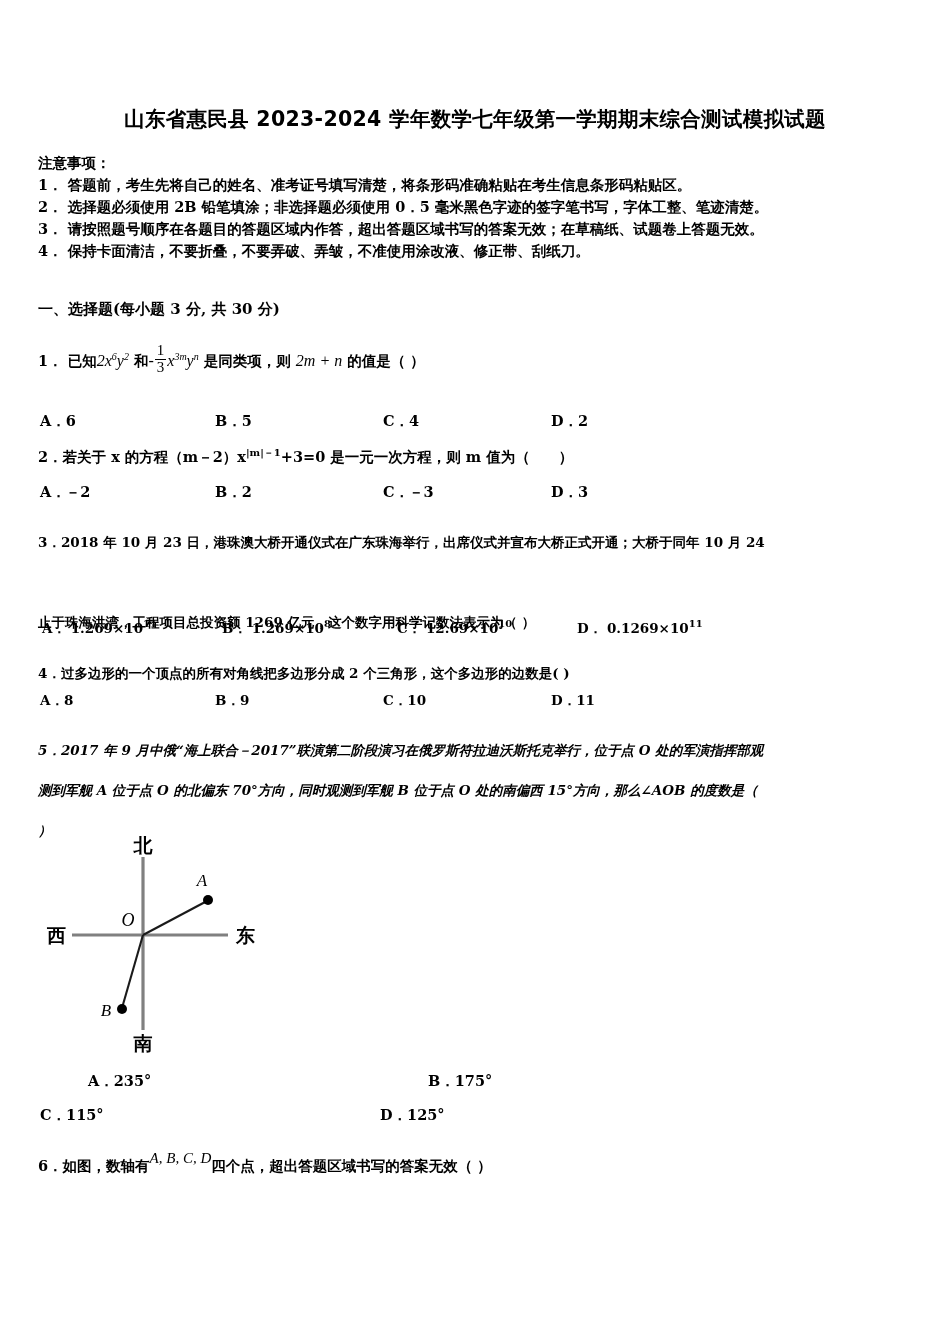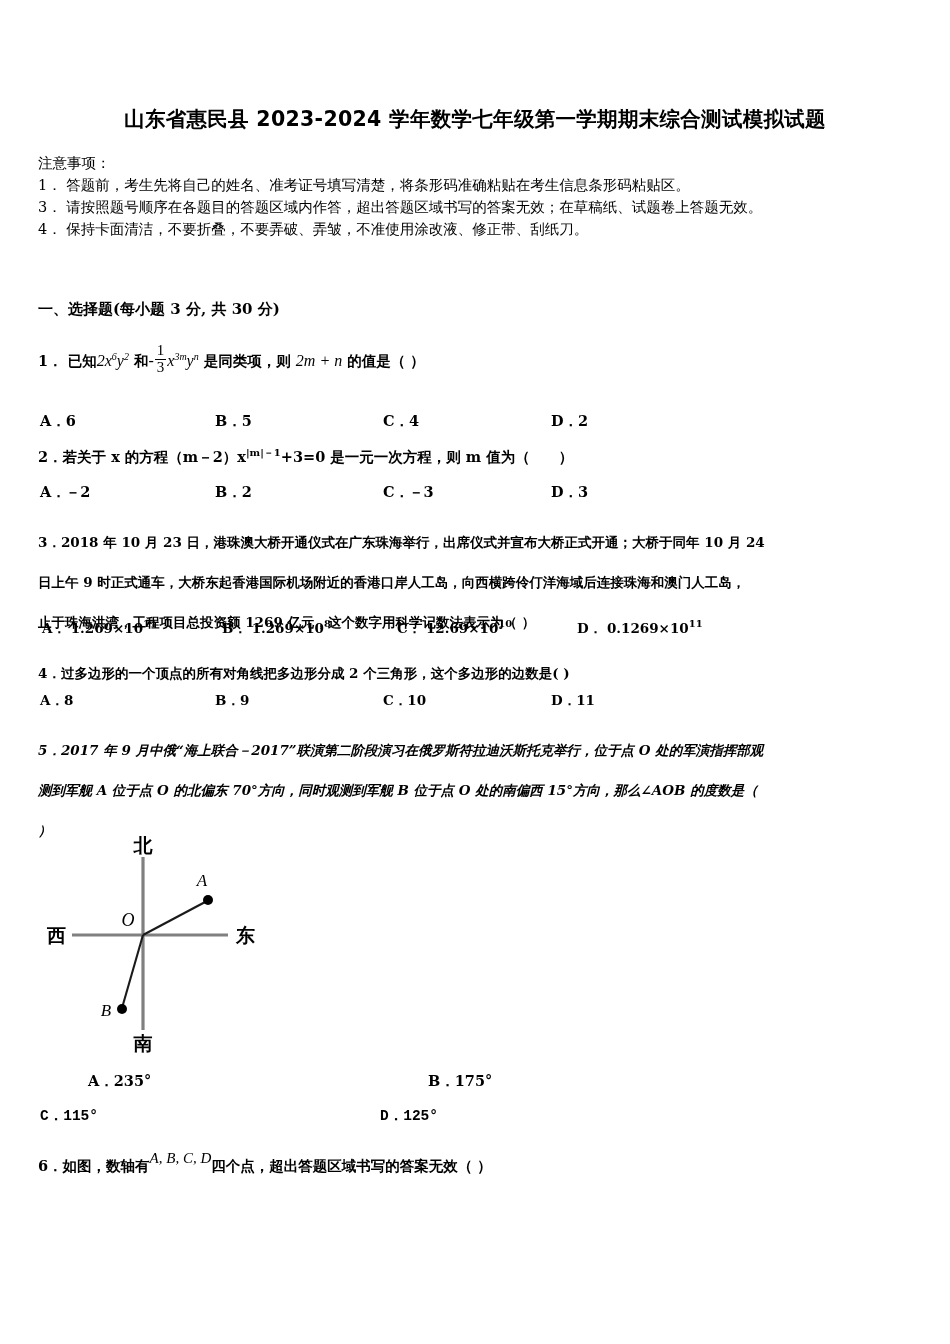--- a/index.html
+++ b/index.html
@@ -37,21 +37,21 @@
     white-space: nowrap;
   }
 
   
   .notice {
     position: absolute;
     left: 38px;
     top: 152px;
     width: 880px;
     font-family: "DejaVu Serif", "Liberation Serif", serif;
-    font-weight: normal;
+    font-weight: bold;
     font-size: 14.5px;
     line-height: 22px;
   }
   .notice-head { display: block; }
   .notice-line { display: block; white-space: nowrap; }
   .notice-line .num { display: inline-block; }
 
   
   .section-head {
     position: absolute;
@@ -132,20 +132,24 @@
 
 <div class="page">
 
   <div class="doc-title">山东省惠民县 2023-2024 学年数学七年级第一学期期末综合测试模拟试题</div>
 
   <div class="notice">
     <span class="notice-head">注意事项：</span>
     <span class="notice-line">
       <span class="num">1．</span>
       <span>答题前，考生先将自己的姓名、准考证号填写清楚，将条形码准确粘贴在考生信息条形码粘贴区。</span>
+    </span>
+    <span class="notice-line">
+      <span class="num">2．</span>
+      <span>选择题必须使用 2B 铅笔填涂；非选择题必须使用 0．5 毫米黑色字迹的签字笔书写，字体工整、笔迹清楚。</span>
     </span>
     <span class="notice-line">
       <span class="num">3．</span>
       <span>请按照题号顺序在各题目的答题区域内作答，超出答题区域书写的答案无效；在草稿纸、试题卷上答题无效。</span>
     </span>
     <span class="notice-line">
       <span class="num">4．</span>
       <span>保持卡面清洁，不要折叠，不要弄破、弄皱，不准使用涂改液、修正带、刮纸刀。</span>
     </span>
   </div>
@@ -168,21 +172,21 @@
   <div class="q" style="left:38px; top:440px; width:880px; line-height:26px;">
     <span>2．</span><span>若关于 x 的方程（m－2）x</span><sup class="expn">|m|－1</sup><span>+3=0 是一元一次方程，则 m 值为（　　）</span>
   </div>
 
   <div class="opts" style="left:40px; top:483px;">
     <span class="op" style="width:175px;"><span>A．</span><span>－2</span></span><span class="op" style="width:168px;"><span>B．</span><span>2</span></span><span class="op" style="width:168px;"><span>C．</span><span>－3</span></span><span class="op"><span>D．</span><span>3</span></span>
   </div>
 
   <div class="q q-sm" style="left:38px; top:522px; width:890px; line-height:40px;">
     <span class="nowrap"><span>3．</span><span>2018 年 10 月 23 日，港珠澳大桥开通仪式在广东珠海举行，出席仪式并宣布大桥正式开通；大桥于同年 10 月 24</span></span><br>
-    <span class="nowrap">日上午 9 时正式通车，大桥东起香港国际机场附近的香港口岸人工岛，向西横跨伶仃洋海域后连接珠海和澳门人工岛，</span><br>
+    <br>
     <span class="nowrap">止于珠海洪湾，工程项目总投资额 1269 亿元，这个数字用科学记数法表示为（ ）</span>
   </div>
 
   <div class="opts" style="left:42px; top:618px; font-size:13.5px;">
     <span class="op" style="width:180px;"><span>A．</span> <span>1.269×10</span><sup class="expn">11</sup></span><span class="op" style="width:175px;"><span>B．</span> <span>1.269×10</span><sup class="expn">8</sup></span><span class="op" style="width:180px;"><span>C．</span> <span>12.69×10</span><sup class="expn">10</sup></span><span class="op"><span>D．</span> <span>0.1269×10</span><sup class="expn">11</sup></span>
   </div>
 
   <div class="q q-sm" style="left:38px; top:660px; width:890px; line-height:26px;">
     <span>4．</span><span>过多边形的一个顶点的所有对角线把多边形分成 2 个三角形，这个多边形的边数是(  )</span>
   </div>
@@ -218,21 +222,21 @@
       <text x="30" y="120" text-anchor="end" font-family="DejaVu Serif, Liberation Serif, serif" font-size="19" font-weight="bold" fill="#000">西</text>
       <text x="92" y="104" text-anchor="middle" font-family="Liberation Serif, DejaVu Serif, serif" font-size="18" font-style="italic" fill="#000">O</text>
       <text x="166" y="64" text-anchor="middle" font-family="Liberation Serif, DejaVu Serif, serif" font-size="17" font-style="italic" fill="#000">A</text>
       <text x="70" y="194" text-anchor="middle" font-family="Liberation Serif, DejaVu Serif, serif" font-size="17" font-style="italic" fill="#000">B</text>
     </svg>
   </div>
 
   <div class="opts" style="left:40px; top:1072px;">
     <span class="op" style="width:340px;margin-left:48px;"><span>A．</span><span>235°</span></span><span class="op"><span>B．</span><span>175°</span></span>
   </div>
-  <div class="opts" style="left:40px; top:1106px;font-family:Liberation Mono, monospace;">
+  <div class="opts" style="left:40px; top:1106px;">
     <span class="op" style="width:340px;"><span>C．</span><span>115°</span></span><span class="op"><span>D．</span><span>125°</span></span>
   </div>
 
   <div class="q" style="left:38px; top:1145px; width:890px; line-height:26px;">
     <span>6．</span><span>如图，数轴有</span><span class="mathi" style="font-size:15px; vertical-align:8px;margin-top:48px;">A, B, C, D</span><span>四个点，超出答题区域书写的答案无效（  ）</span>
   </div>
 
 </div>
 
 </body></html>

